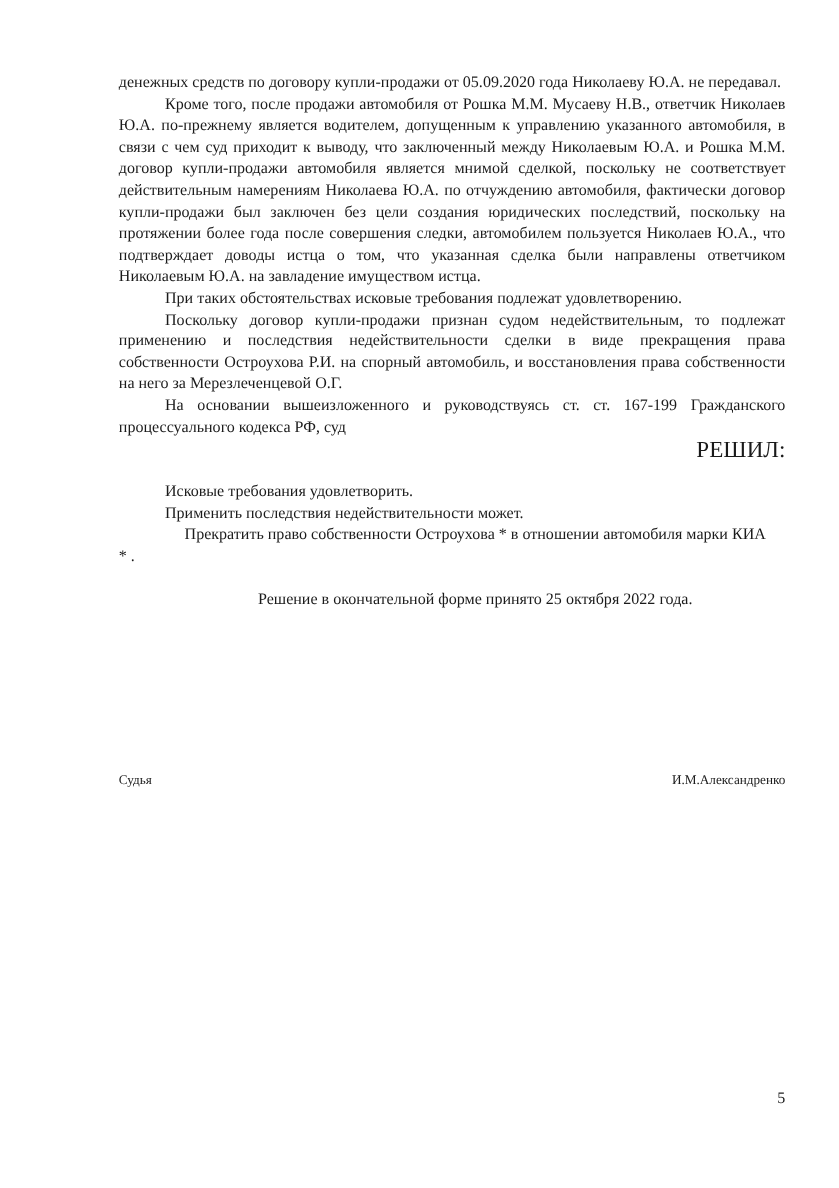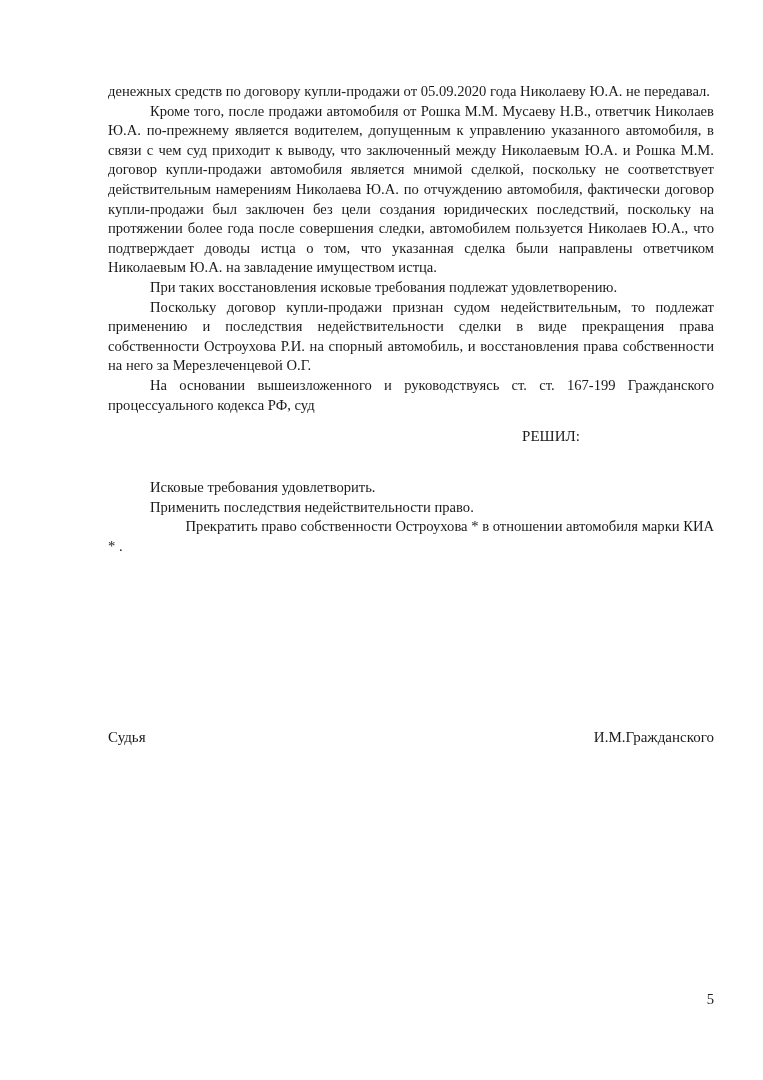--- a/index.html
+++ b/index.html
@@ -36,44 +36,43 @@
     font-size: 14.6px;
     line-height: 19.6px;
     text-align: justify;
     text-justify: inter-word;
     text-indent: 42px;
     hyphens: none;
     -webkit-hyphens: none;
   }
   p.para.no-indent {
     text-indent: 0;
-    margin-top: 16px;
   }
   p.para.last-left {
-    text-align: right;
+    text-align: center;
   }
   .ruling-heading {
-    margin: 12px;
+    margin: 0;
     padding: 0;
-    font-size: 15px;
+    font-size: 21px;
     line-height: 19.6px;
     text-indent: 0;
-    text-align: center;
+    text-align: right;
     padding-left: 280px;
   }
   .gap-sm { height: 19.6px; }
   .signature-row {
     position: absolute;
     left: 108px;
-    top: 728px;
+    top: 700px;
     width: 606px;
     display: flex;
     justify-content: space-between;
     align-items: baseline;
-    font-size: 15px;
+    font-size: 12px;
     line-height: 19.6px;
   }
   .page-number {
     position: absolute;
     left: 0;
     top: 990px;
     width: 714px;
     text-align: right;
     font-size: 14.6px;
     line-height: 19.6px;
@@ -91,46 +90,47 @@
 <body>
 
 <div class="page">
 
   <div class="doc-body">
 
     <p class="para no-indent">денежных средств по договору купли-продажи от 05.09.2020 года Николаеву Ю.А. не передавал.</p>
 
     <p class="para">Кроме того, после продажи автомобиля от Рошка М.М. Мусаеву Н.В., ответчик Николаев Ю.А. по-прежнему является водителем, допущенным к управлению указанного автомобиля, в связи с чем суд приходит к выводу, что заключенный между Николаевым Ю.А. и Рошка М.М. договор купли-продажи автомобиля является мнимой сделкой, поскольку не соответствует действительным намерениям Николаева Ю.А. по отчуждению автомобиля, фактически договор купли-продажи был заключен без цели создания юридических последствий, поскольку на протяжении более года после совершения следки, автомобилем пользуется Николаев Ю.А., что подтверждает доводы истца о том, что указанная сделка были направлены ответчиком Николаевым Ю.А. на завладение имуществом истца.</p>
 
-    <p class="para">При таких восстановления исковые требования подлежат удовлетворению.</p>
+    <p class="para">При таких обстоятельствах исковые требования подлежат удовлетворению.</p>
 
     <p class="para">Поскольку договор купли-продажи признан судом недействительным, то подлежат применению и последствия недействительности сделки в виде прекращения права собственности Остроухова Р.И. на спорный автомобиль, и восстановления права собственности на него за Мерезлеченцевой О.Г.</p>
 
     <p class="para">На основании вышеизложенного и руководствуясь ст. ст. 167-199 Гражданского процессуального кодекса РФ, суд</p>
 
     <p class="ruling-heading">РЕШИЛ:</p>
 
     <div class="gap-sm"></div>
 
     <p class="para">Исковые требования удовлетворить.</p>
 
 
-    <p class="para">Применить последствия недействительности право.</p>
+    <p class="para">Применить последствия недействительности может.</p>
 
     <p class="para last-left">Прекратить право собственности Остроухова * в отношении автомобиля марки КИА</p>
 
     <p class="stray-mark">* .</p>
 
 
 
     <div class="gap-sm"></div>
 
+    <p class="para last-left">Решение в окончательной форме принято 25 октября 2022 года.</p>
 
   </div>
 
   <div class="signature-row">
     <span>Судья</span>
-    <span>И.М.Гражданского</span>
+    <span>И.М.Александренко</span>
   </div>
 
   <div class="page-number">5</div>
 
 </div>
 
 </body></html>

